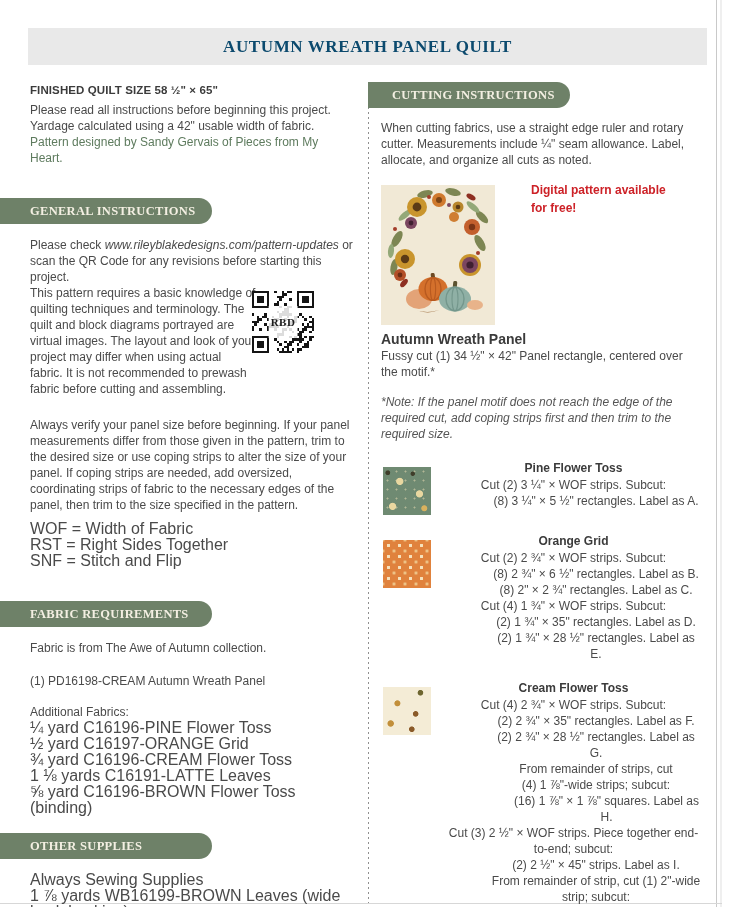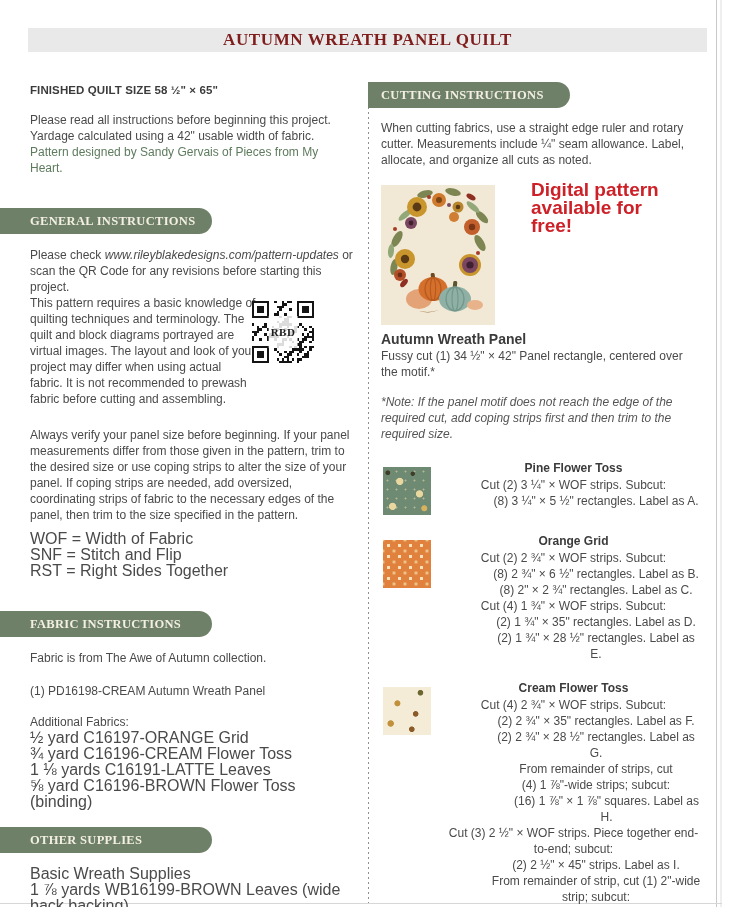--- a/index.html
+++ b/index.html
@@ -13,24 +13,24 @@
     --green:#6e8168;
     --green-ink:#5e7b5e;
     --pill-text:#f3efe2;
     --red:#cd2127;
     --ink:#4a4a4a;
     --ink-strong:#3b3b3b;
     --title-bg:#e9e9e9;
   }
   
   .titlebar{
-    position:absolute;left:28px;top:28px;width:679px;height:24px;
+    position:absolute;left:28px;top:28px;width:679px;height:37px;
     background:var(--title-bg);display:flex;align-items:center;justify-content:center;
     font-family:"Liberation Serif","DejaVu Serif",serif;
-    font-size:17px;font-weight:700;letter-spacing:.6px;color:#7f1d1d;
+    font-size:17px;font-weight:700;letter-spacing:.6px;color:#0c4a6e;
   }
   .divider{
     position:absolute;left:368px;top:82px;width:1px;height:821px;
     background:repeating-linear-gradient(to bottom,#8f8f8f 0 2px,transparent 2px 5px);
   }
   .edge-v1{position:absolute;left:716px;top:0;width:1px;height:907px;background:#c9c9c9;}
   .edge-v2{position:absolute;left:720px;top:0;width:2px;height:907px;background:#efefef;}
   .edge-h{position:absolute;left:0;top:903px;width:722px;height:1px;background:#d7d7d7;}
 
   
@@ -40,31 +40,31 @@
   .col-right .pad{padding-left:13px;padding-right:16px;}
 
   
   .pill{
     height:26px;border-radius:0 13px 13px 0;background:var(--green);
     display:flex;align-items:center;
     font-family:"Liberation Serif","DejaVu Serif",serif;
     font-weight:700;font-size:12.5px;letter-spacing:.3px;color:var(--pill-text);
   }
   .col-left .pill{width:212px;padding-left:30px;box-sizing:border-box;}
-  .col-right .pill{width:202px;padding-left:13px;box-sizing:border-box;}
+  .col-right .pill{width:202px;padding-left:24px;box-sizing:border-box;}
 
   
   .t{font-size:12px;line-height:16px;color:var(--ink);}
   .italic{font-style:italic;}
   .green-text{color:var(--green-ink);}
   .red-text{
-    color:var(--red);font-weight:700;font-size:19px;line-height:18px;
+    color:var(--red);font-weight:700;font-size:12px;line-height:18px;
   }
   .finished{margin-top:12px;font-size:11.5px;font-weight:700;color:var(--ink-strong);letter-spacing:.1px;}
-  .intro{margin-top:14px;}
+  .intro{margin-top:4px;}
   .sec-pill-gap{margin-top:32px;}
   .p-gap{margin-top:13px;}
 
   
   .qr-row{position:relative;min-height:100px;}
   .qr-row .narrow{width:226px;}
   .qrbox{position:absolute;left:222px;top:6px;width:62px;height:62px;}
   .qrbox svg{display:block;}
   .qr-label{
     position:absolute;left:50%;top:50%;transform:translate(-50%,-50%);
@@ -404,43 +404,44 @@
           </svg>
         <div class="qr-label">RBD</div>
       </div>
     </div>
   </div>
 
   <div class="pad t" style="margin-top:20px;">Always verify your panel size before beginning. If your panel measurements differ from those given in the pattern, trim to the desired size or use coping strips to alter the size of your panel. If coping strips are needed, add oversized, coordinating strips of fabric to the necessary edges of the panel, then trim to the size specified in the pattern.</div>
 
   <div class="pad abbrevs t" id="abbrev-list">
       <div class="list-line">WOF = Width of Fabric</div>
+      <div class="list-line">RST = Right Sides Together</div>
       <div class="list-line">SNF = Stitch and Flip</div>
-      <div class="list-line">RST = Right Sides Together</div>
     </div>
 
-  <div class="pill sec-pill-gap">FABRIC INSTRUCTIONS</div>
+  <div class="pill sec-pill-gap">FABRIC REQUIREMENTS</div>
 
   <div class="pad p-gap t">Fabric is from The Awe of Autumn collection.</div>
   <div class="pad t" style="margin-top:17px;">(1) PD16198-CREAM Autumn Wreath Panel</div>
 
   <div class="pad t" style="margin-top:15px;">
     <div>Additional Fabrics:</div>
     <div id="additional-list">
+        <div class="list-line">¼ yard C16196-PINE Flower Toss</div>
         <div class="list-line">½ yard C16197-ORANGE Grid</div>
         <div class="list-line">¾ yard C16196-CREAM Flower Toss</div>
         <div class="list-line">1 ⅛ yards C16191-LATTE Leaves</div>
         <div class="list-line">⅝ yard C16196-BROWN Flower Toss (binding)</div>
       </div>
   </div>
 
   <div class="pill" style="margin-top:17px;">OTHER SUPPLIES</div>
 
   <div class="pad p-gap t" id="supplies-list">
-      <div class="list-line">Basic Wreath Supplies</div>
+      <div class="list-line">Always Sewing Supplies</div>
       <div class="list-line">1 ⅞ yards WB16199-BROWN Leaves (wide back backing)</div>
       <div class="list-line">Batting</div>
     </div>
 </div>
 
 <div class="col-right">
   <div class="pill" style="margin-top:12px;">CUTTING INSTRUCTIONS</div>
 
   <div class="pad cut-intro t">When cutting fabrics, use a straight edge ruler and rotary cutter. Measurements include ¼" seam allowance. Label, allocate, and organize all cuts as noted.</div>
 

